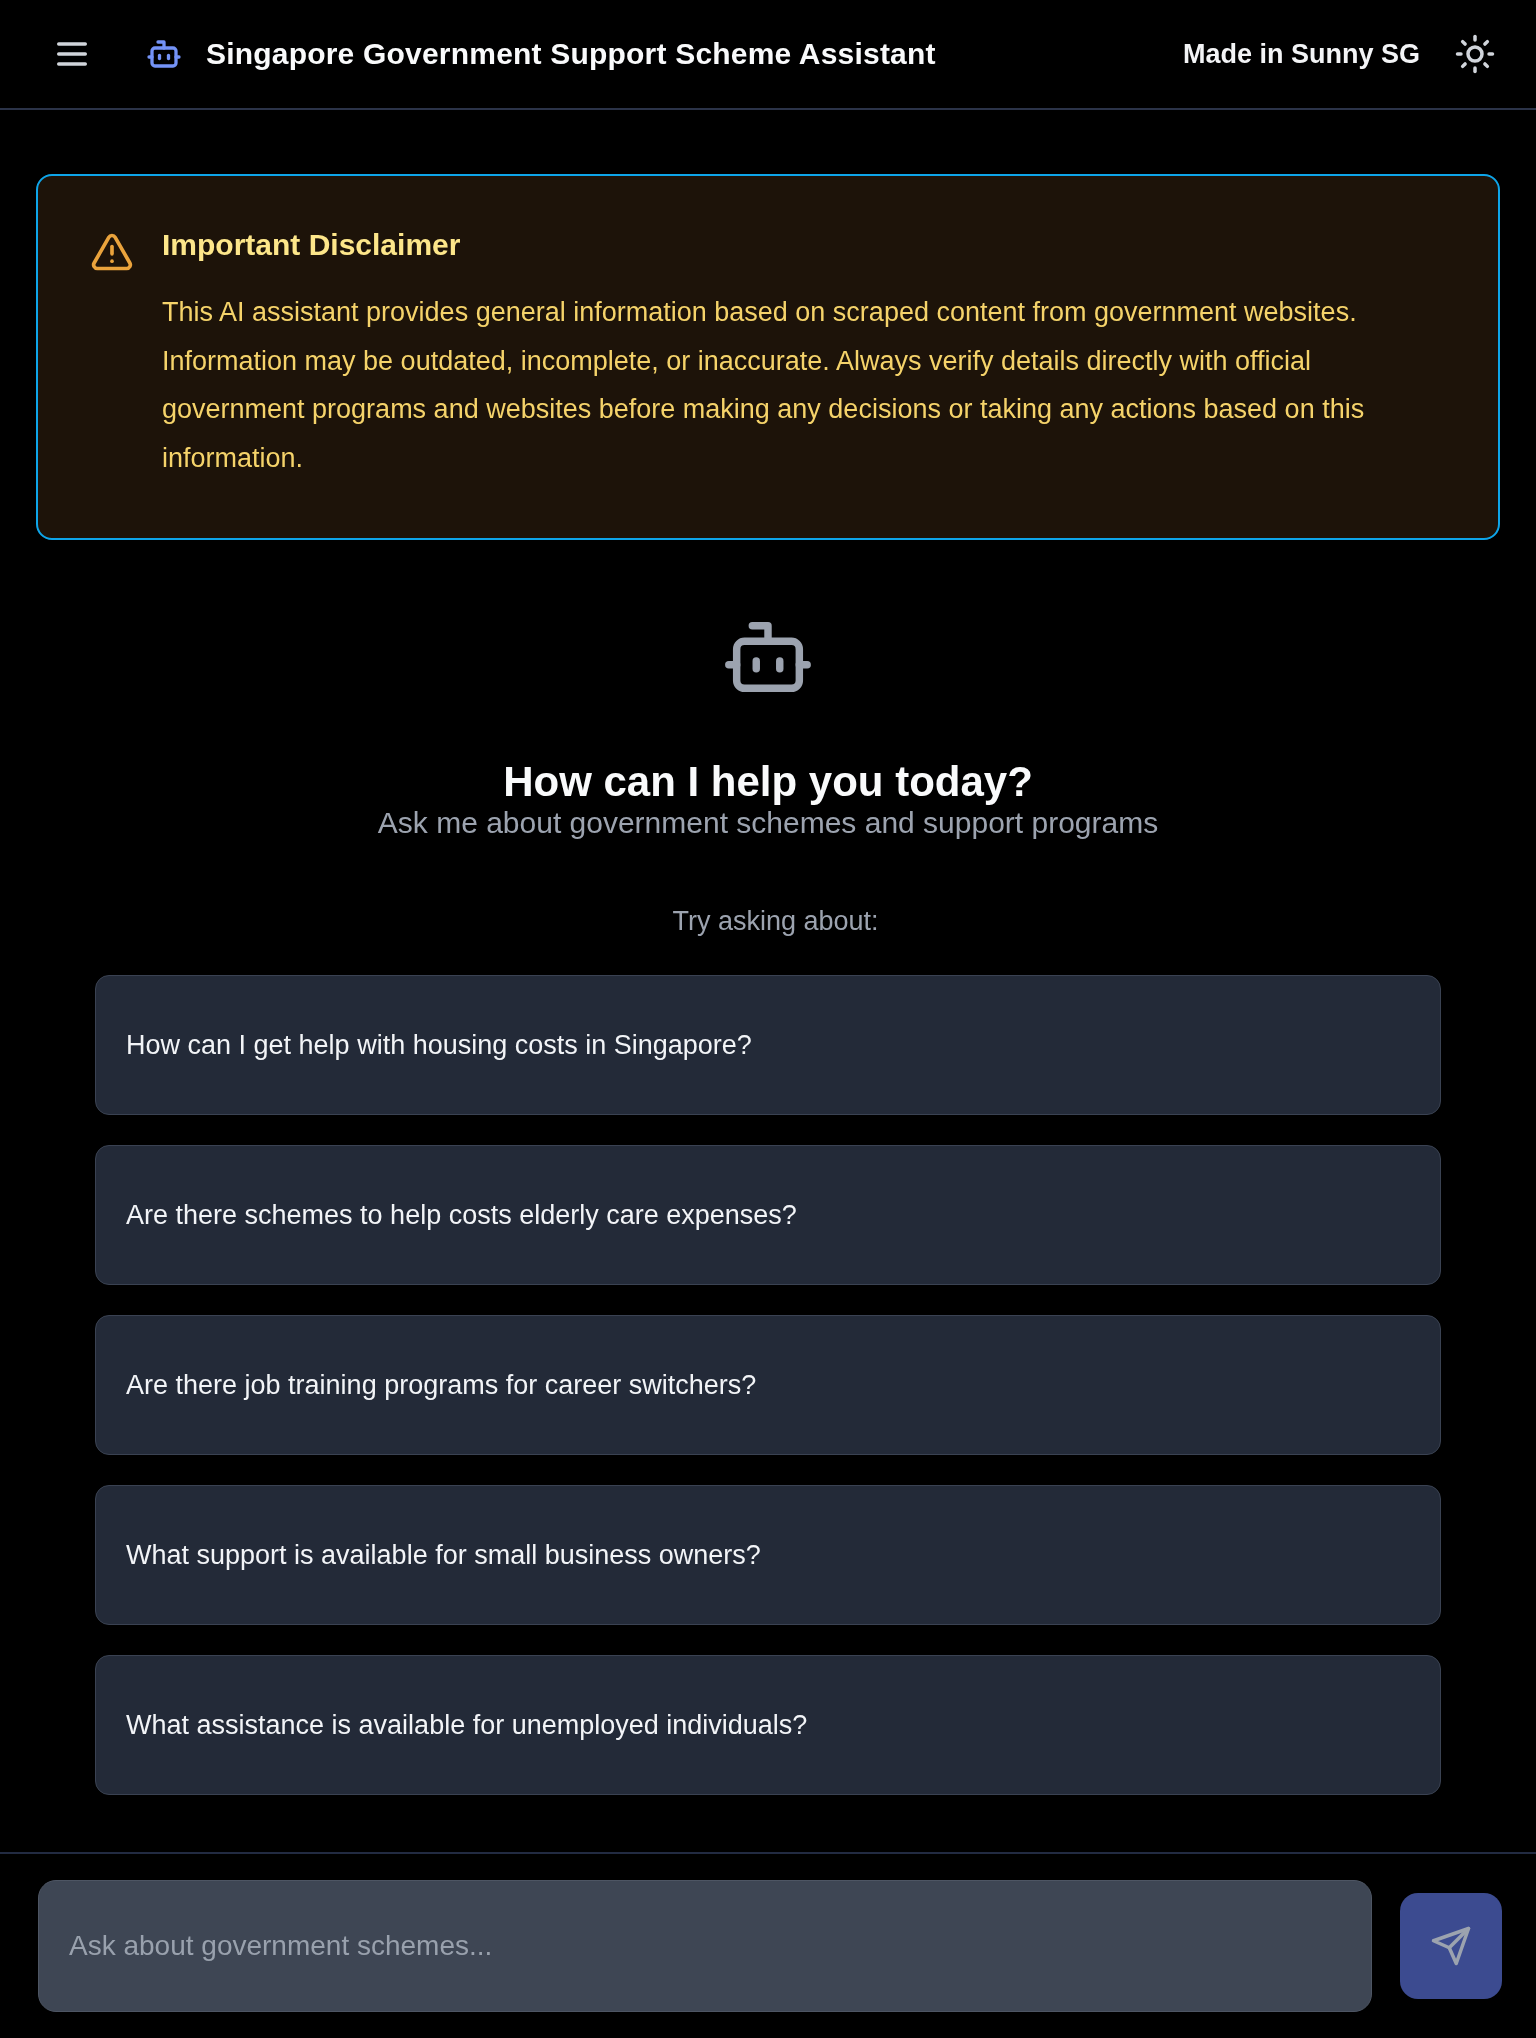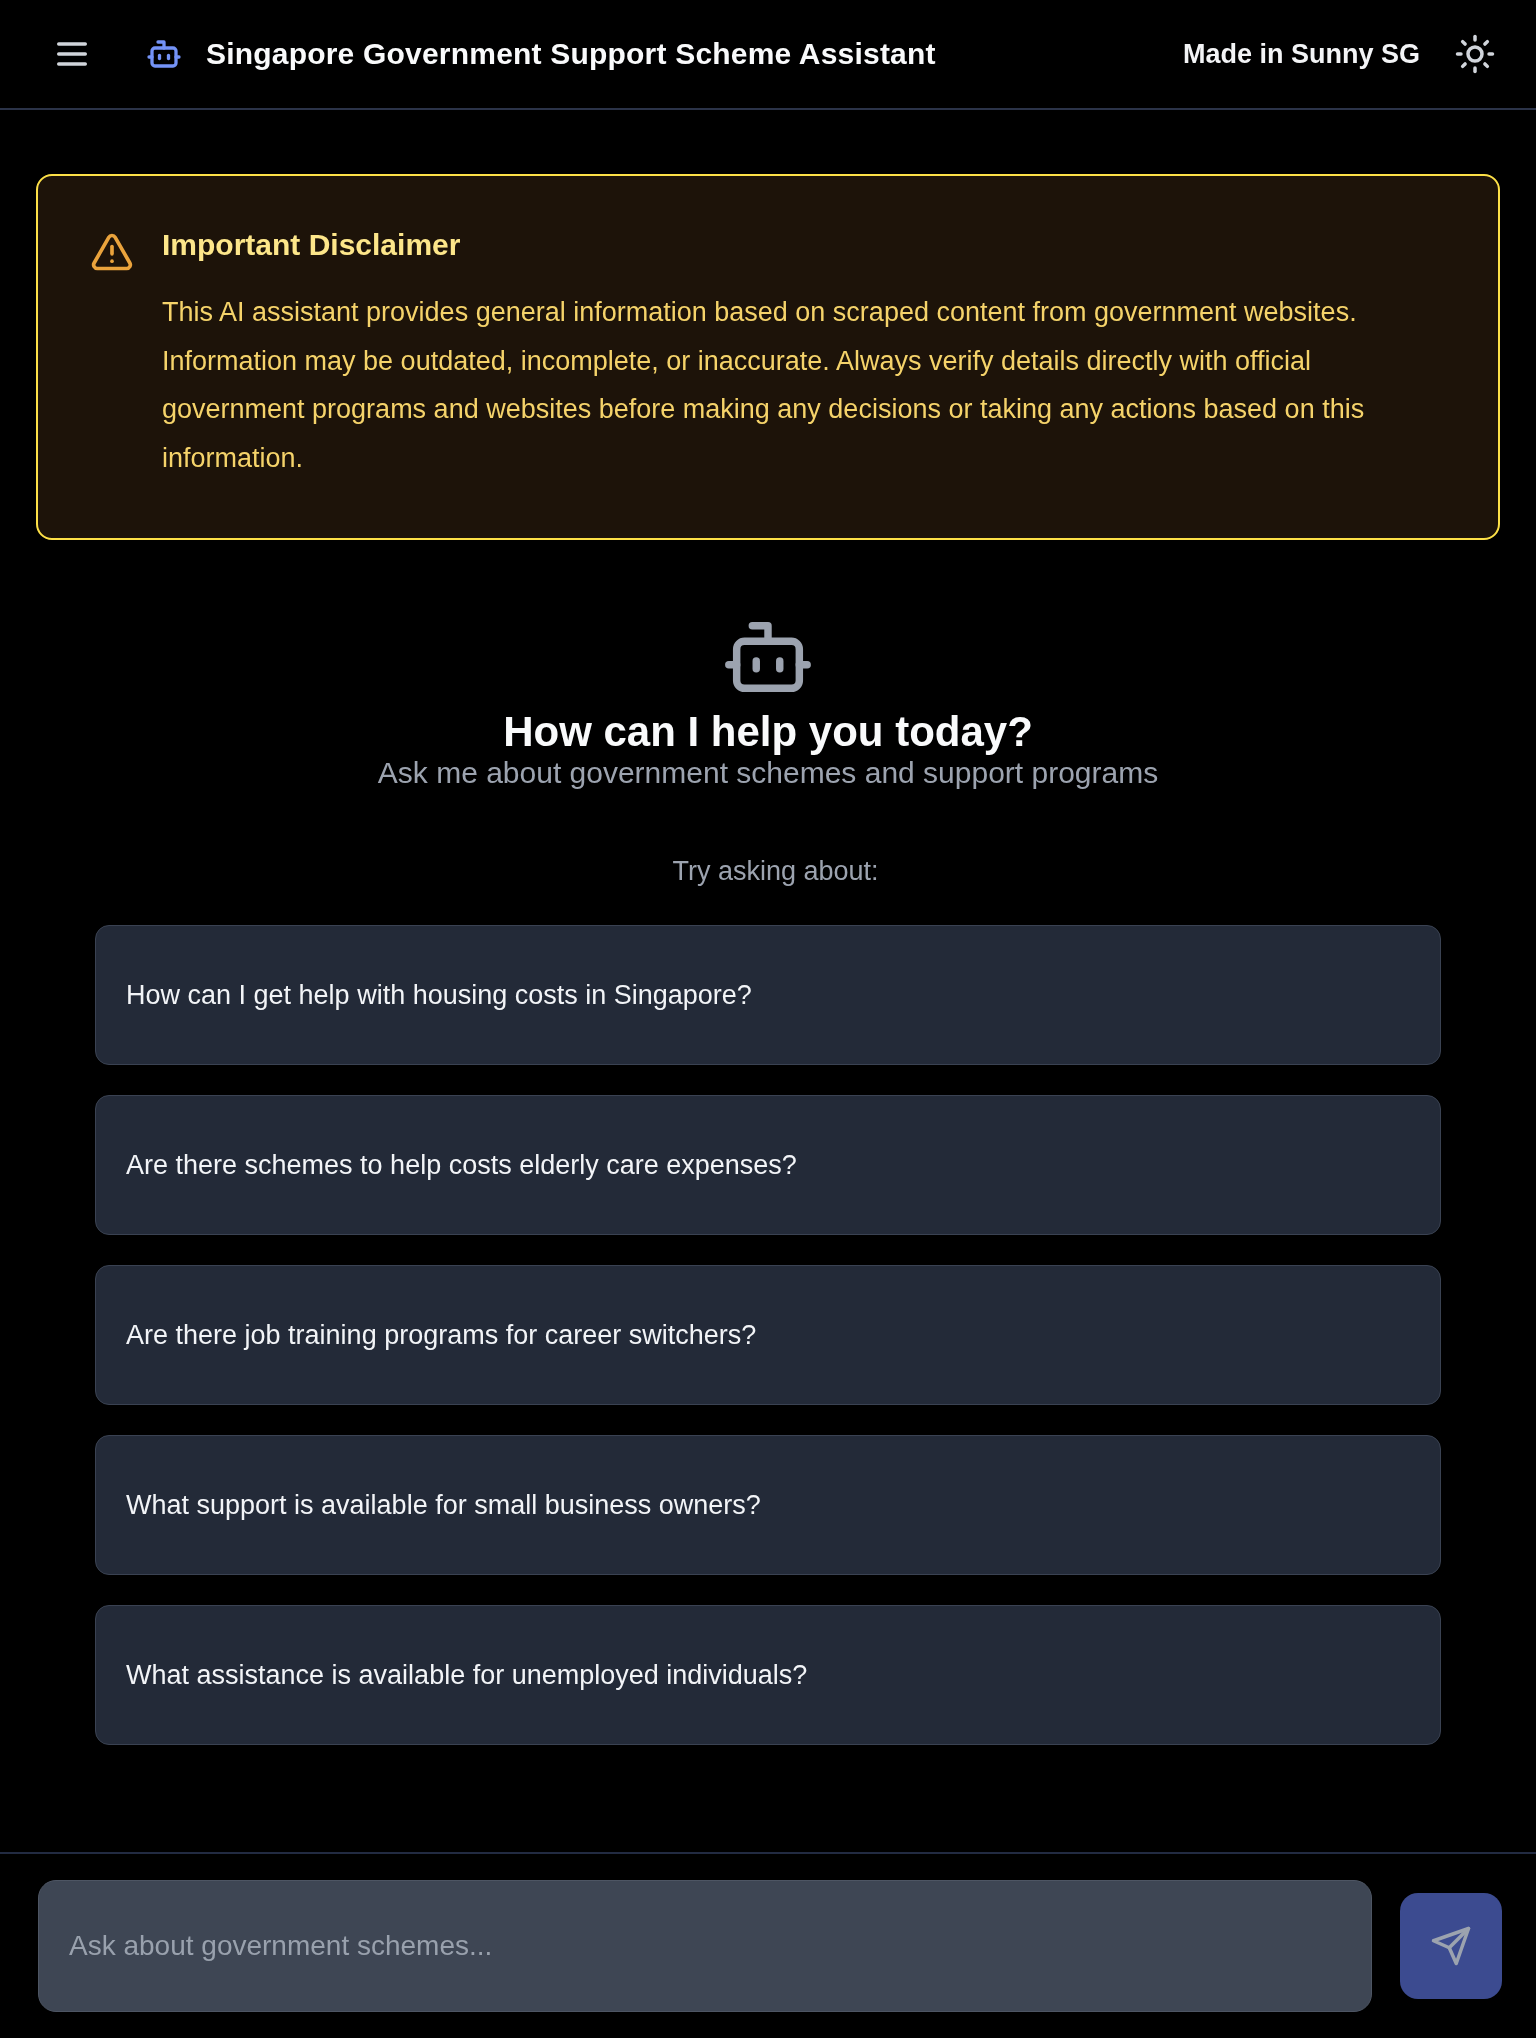--- a/index.html
+++ b/index.html
@@ -42,21 +42,21 @@
   .header-right { margin-left: auto; display: flex; align-items: center; gap: 34px; }
   .made-in { font-size: 27px; font-weight: 600; color: #f3f4f6; }
   .theme-btn {
     background: none; border: none; cursor: pointer;
     color: #d1d5db; display: flex; align-items: center;
   }
 
   
   .disclaimer {
     margin: 64px 36px 0;
-    border: 2px solid #fde047;
+    border: 2px solid #0ea5e9;
     background: #1d1309;
     border-radius: 16px;
     padding: 52px 52px 56px;
     display: flex;
     gap: 28px;
   }
   .disclaimer .warn { color: #eaa33c; flex: 0 0 auto; margin-top: 2px; }
   .disclaimer-title {
     font-size: 30px;
     font-weight: 700;
@@ -67,20 +67,21 @@
     max-width: 1310px;
     font-size: 27px;
     line-height: 1.8;
     color: #f5d36a;
   }
 
   
   .hero { text-align: center; margin-top: 70px; }
   .hero-bot { color: #9ca3af; }
   .hero-title {
+    margin-top: 50px;
     font-size: 42px;
     font-weight: 700;
     color: #f9fafb;
   }
   .hero-subtitle {
     font-size: 30px;
     color: #9ca3af;
   }
   .try-label {
     margin-top: 66px;

